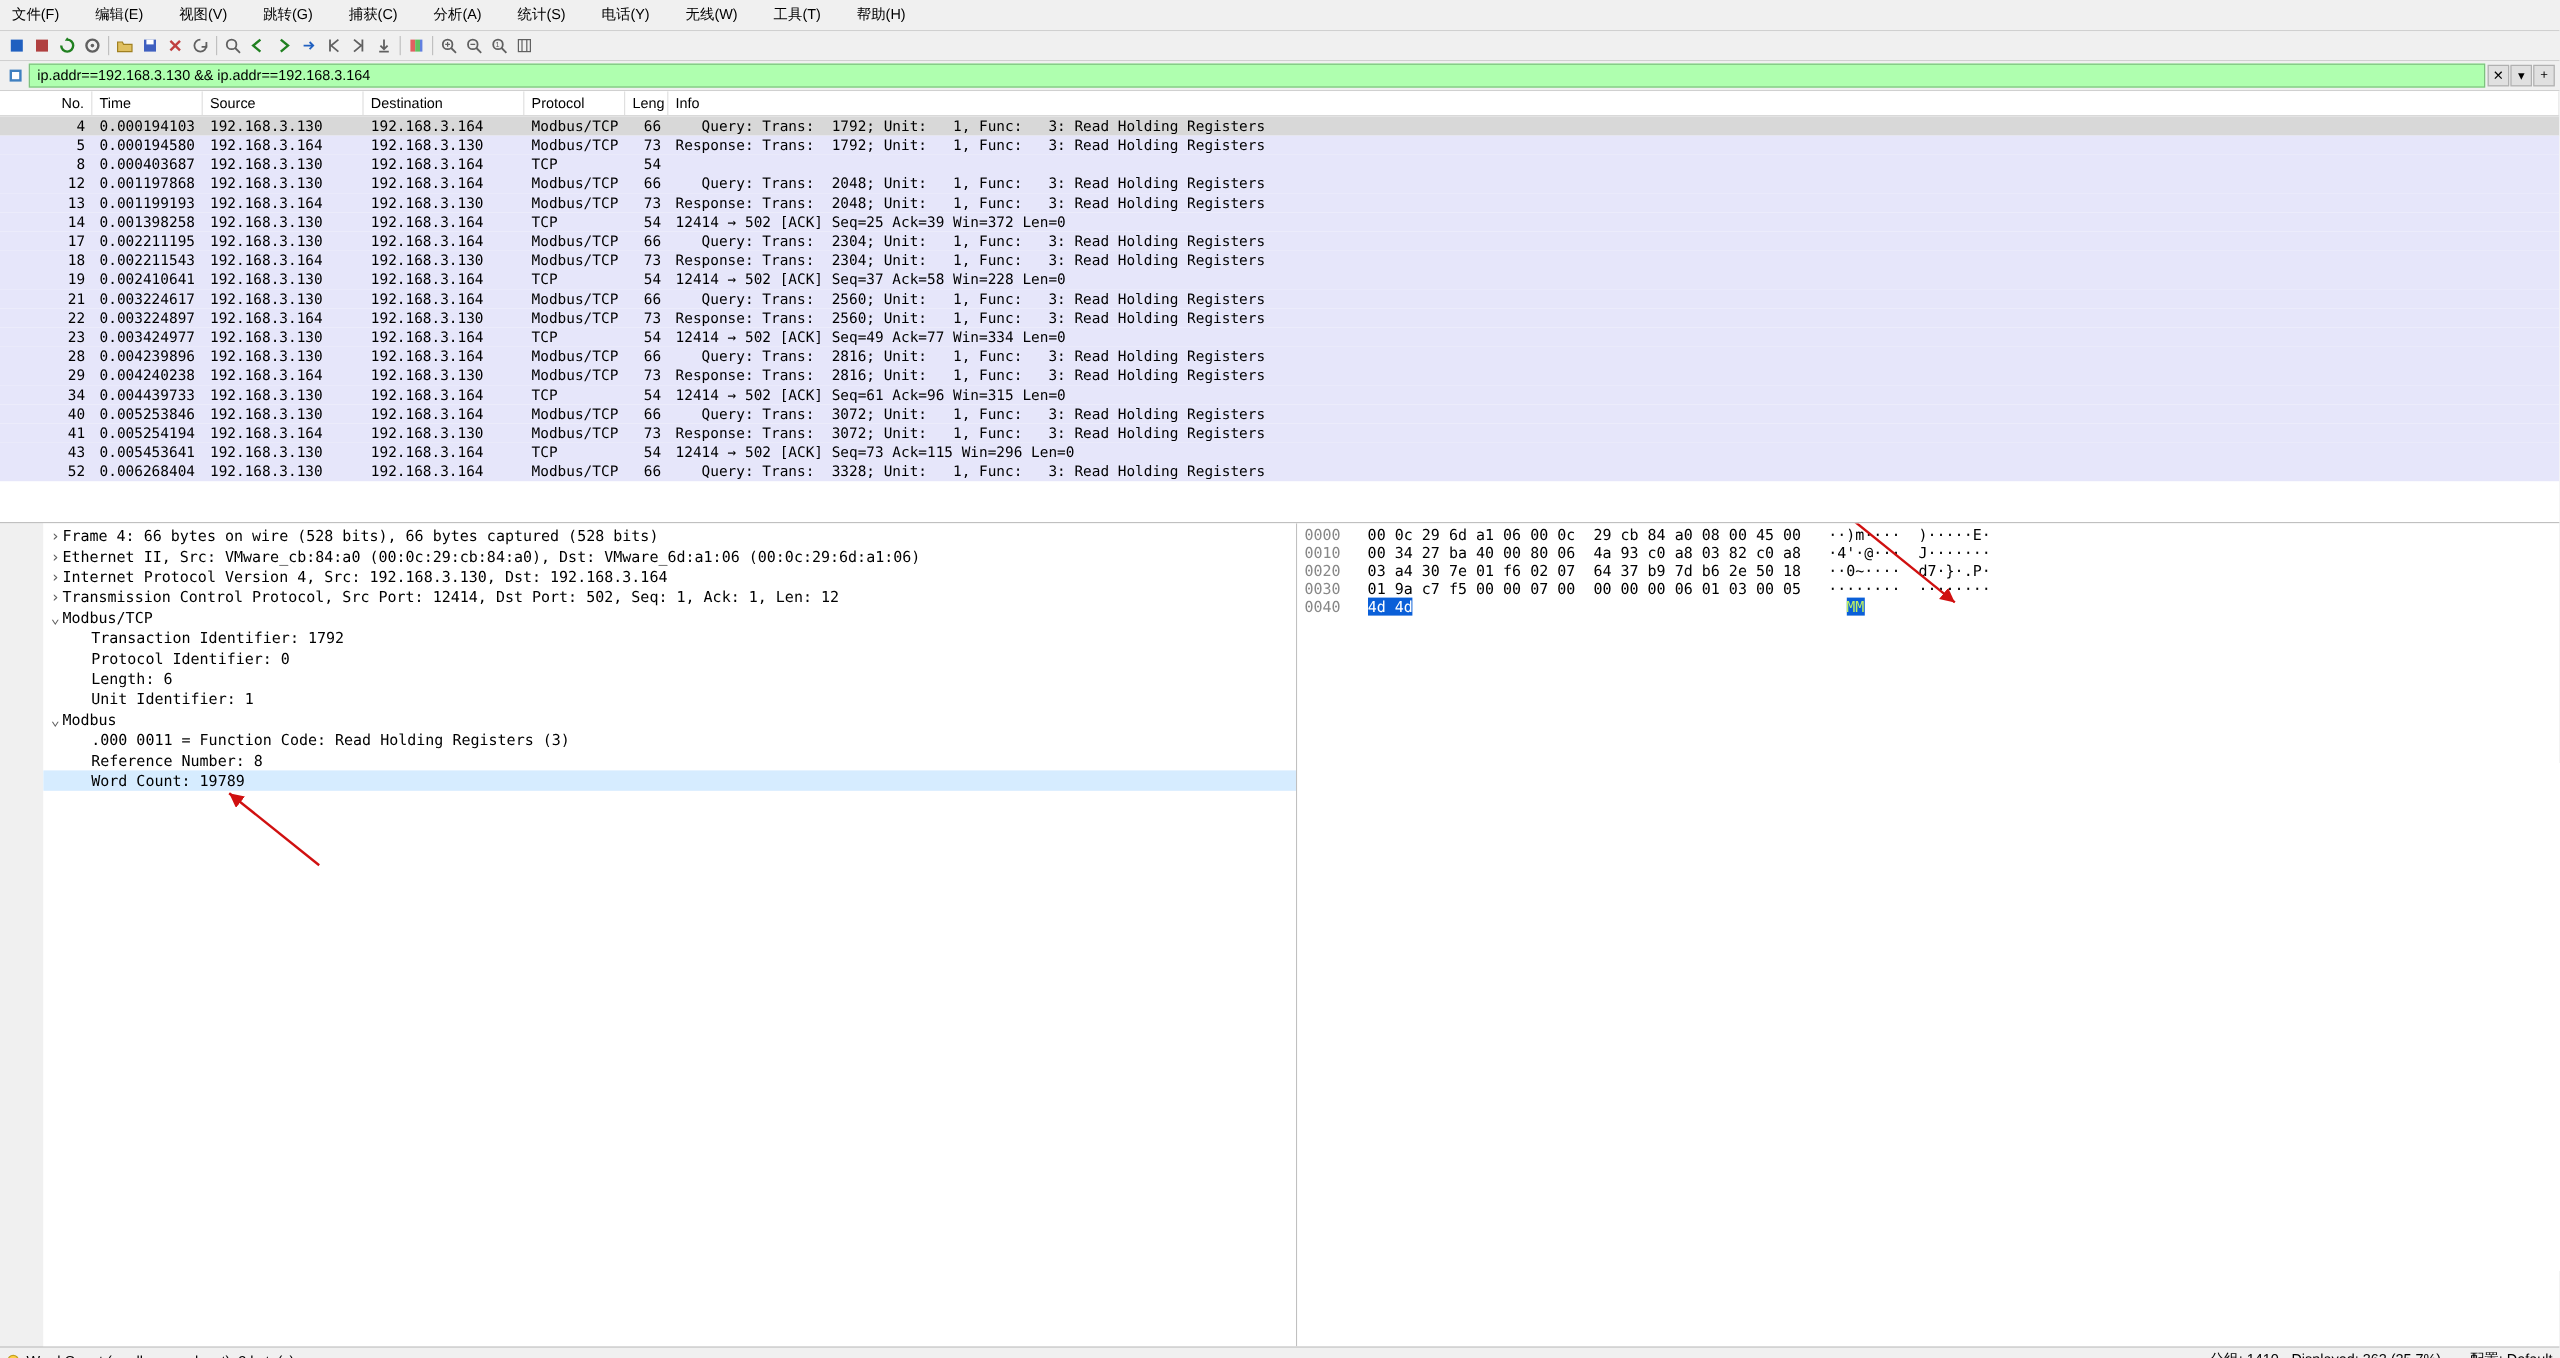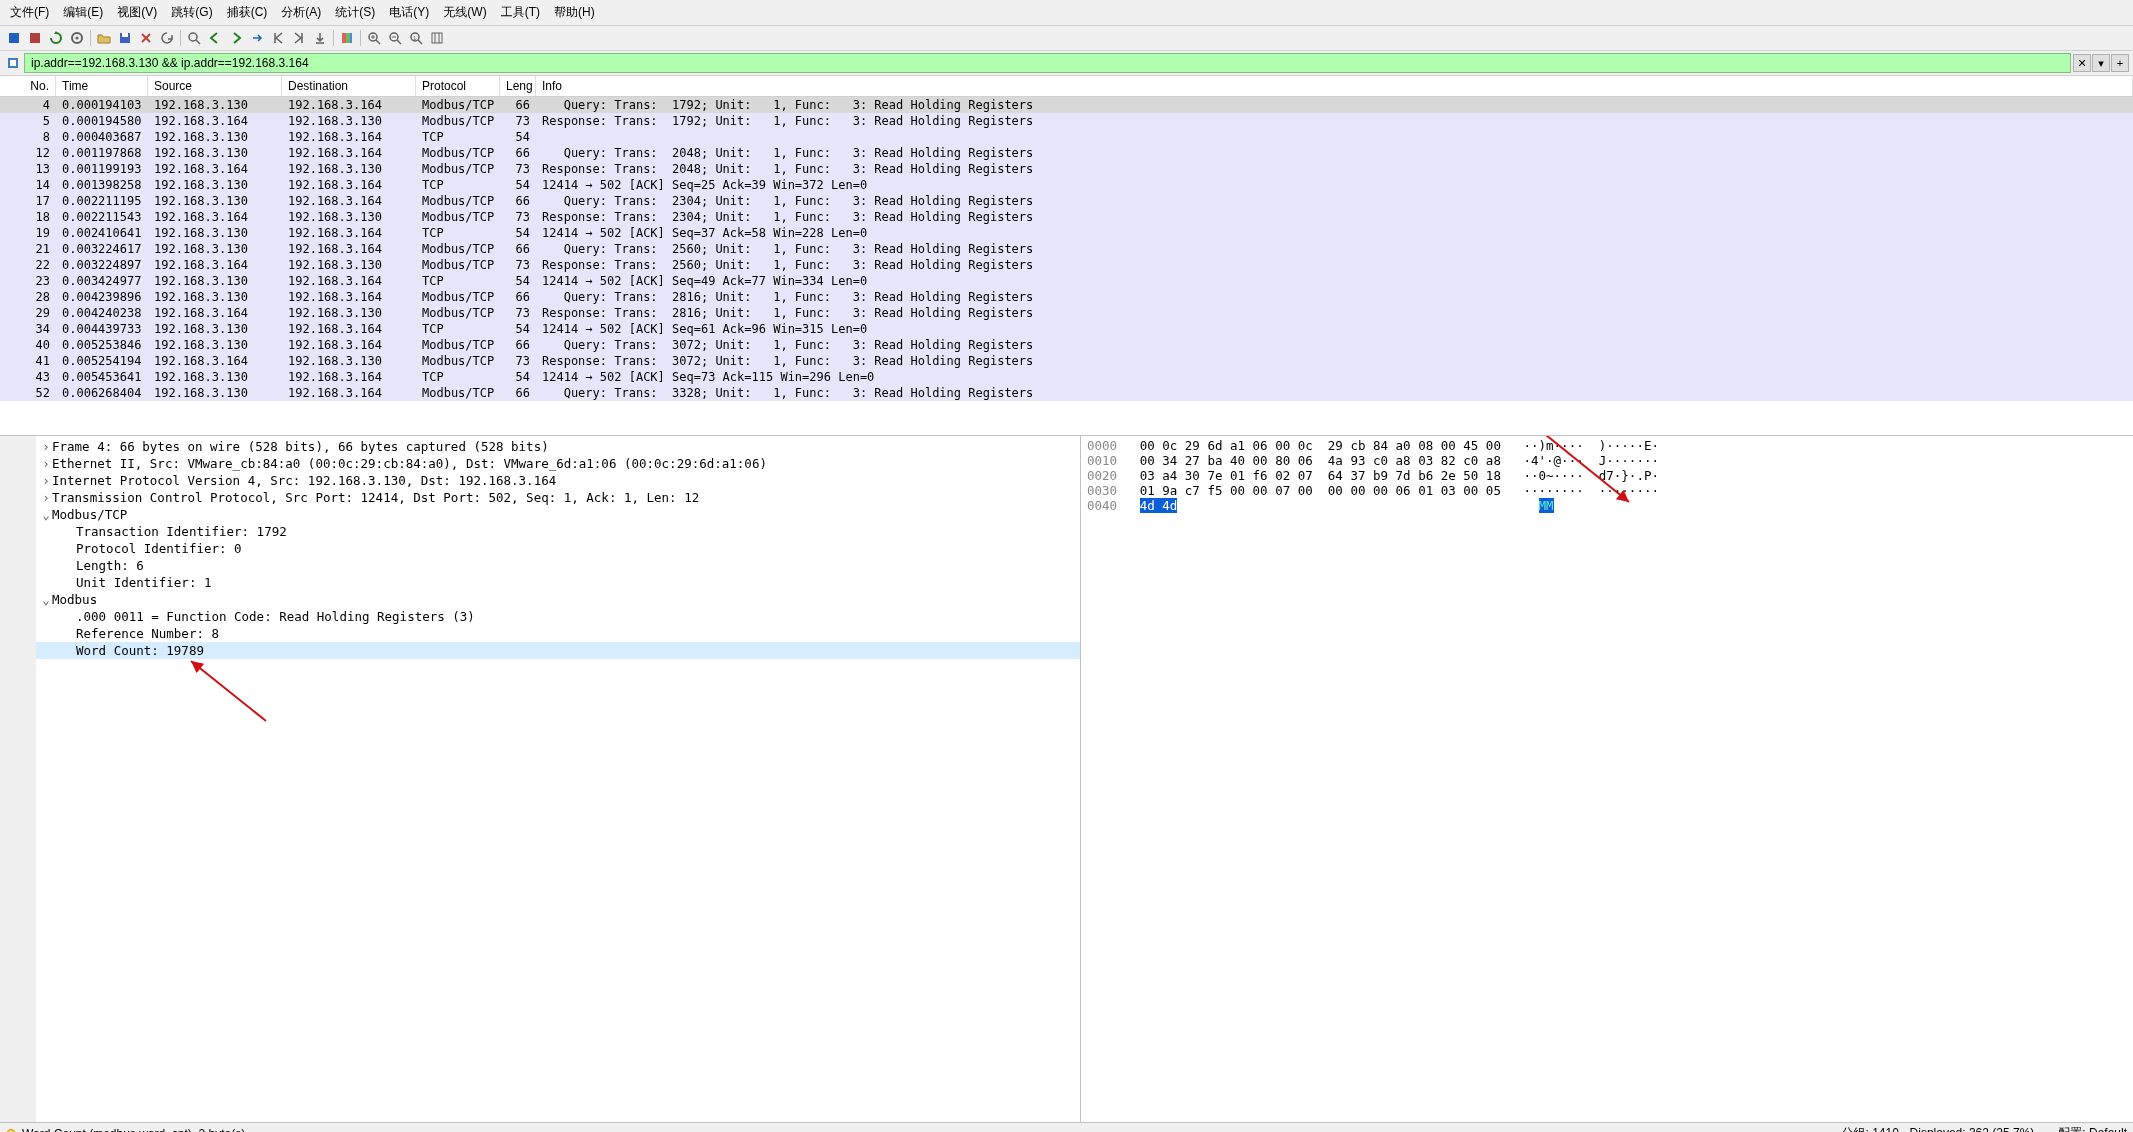--- a/index.html
+++ b/index.html
@@ -1,53 +1,53 @@
 <!DOCTYPE html>
 <html><head>
 <meta charset="utf-8">
 <style>
 * { margin: 0; padding: 0; box-sizing: border-box; }
 body { font-family: "Microsoft YaHei", "Segoe UI", sans-serif; font-size: 12px; background: #f0f0f0; color: #000; user-select: none; }
-.menubar { background: #f0f0f0; padding: 2px 4px; display: flex; gap: 2px; border-bottom: 1px solid #d0d0d0; }
+.menubar { background: #f0f0f0; padding: 2px 4px; display: flex; gap: 18px; border-bottom: 1px solid #d0d0d0; }
 .menubar span { padding: 2px 6px; cursor: default; }
 .toolbar { background: #f0f0f0; padding: 2px 4px; display: flex; align-items: center; gap: 1px; border-bottom: 1px solid #d0d0d0; }
 .tb-btn { width: 20px; height: 20px; display: inline-flex; align-items: center; justify-content: center; border: 1px solid transparent; cursor: pointer; }
 .tb-sep { width: 1px; height: 16px; background: #c0c0c0; margin: 0 2px; }
 .filter-bar { display: flex; align-items: center; padding: 2px 4px; background: #f0f0f0; border-bottom: 1px solid #d0d0d0; gap: 2px; }
 .filter-icon { width: 18px; height: 18px; display: inline-flex; align-items: center; justify-content: center; }
 .filter-input { flex: 1; background: #afffaf; border: 1px solid #7fc080; padding: 2px 6px; font-size: 12px; font-family: inherit; outline: none; }
 .filter-end { display: flex; gap: 1px; align-items: center; }
 .filter-end .fbtn { width: 18px; height: 18px; display:inline-flex; align-items:center; justify-content:center; background:#e0e0e0; border:1px solid #b0b0b0; font-size:11px; cursor:pointer; }
 .main-split { display: flex; flex-direction: column; height: calc(100vh - 86px); }
 .packet-list { flex: 0 0 360px; overflow: auto; background: #fff; border-bottom: 1px solid #c0c0c0; position: relative; }
 .packet-header { display: flex; background: #fff; border-bottom: 1px solid #d0d0d0; font-weight: normal; position: sticky; top: 0; }
 .packet-header .col { padding: 3px 6px; border-right: 1px solid #e0e0e0; color: #000; font-weight: 400; }
 .packet-header { font-weight: 500; }
 .packet-row { display: flex; font-family: "Consolas", monospace; font-size: 12px; background: #e6e6fa; cursor: default; }
 .packet-row .col { padding: 1px 6px; white-space: pre; overflow: hidden; text-overflow: clip; }
 .packet-row.selected { background: #d8d8d8 !important; }
-.col-no { width: 56px; text-align: right; }
+.col-no { width: 56px; text-align: right; margin-left: 21px; }
 .col-time { width: 92px; }
 .col-src { width: 134px; }
 .col-dst { width: 134px; }
 .col-proto { width: 84px; }
 .col-len { width: 36px; text-align: right; }
 .col-info { flex: 1; }
 .bottom-split { flex: 1; display: flex; overflow: hidden; position: relative; }
 .tree-pane { flex: 1; overflow: auto; background: #fff; border-right: 1px solid #c0c0c0; font-family: "Consolas", monospace; font-size: 12.5px; padding: 2px 0; position: relative; margin-left: 36px; }
 .tree-row { padding: 1px 4px; white-space: pre; }
 .tree-row.l0 { padding-left: 4px; }
 .tree-row.l1 { padding-left: 28px; }
 .tree-row .caret { display: inline-block; width: 12px; text-align: center; color: #606060; }
 .tree-row.sel { background: #d6ecff; }
 .hex-pane { flex: 1; overflow: auto; background: #fff; font-family: "Consolas", monospace; font-size: 12.5px; padding: 2px 4px; position: relative; }
 .hex-row { white-space: pre; padding: 0 2px; }
 .hex-off { color: #888; }
 .hex-sel { background: #0a5fd8; color: #fff; }
-.ascii-sel { background: #0a5fd8; color: #5eead4; }
+.ascii-sel { background: #0a5fd8; color: #bef264; }
 .statusbar { display: flex; align-items: center; background: #f0f0f0; border-top: 1px solid #c0c0c0; padding: 2px 6px; font-size: 12px; gap: 12px; }
 .statusbar .sb-left { display: flex; align-items: center; gap: 6px; flex: 1; }
 .statusbar .sb-right { display: flex; align-items: center; gap: 24px; }
 .sb-dot { width: 10px; height: 10px; border-radius: 50%; background: #ffd040; border: 1px solid #c0a020; }
 svg.arrow { position: absolute; pointer-events: none; z-index: 50; }
 </style>
 </head>
 <body>
 
 <div class="menubar" id="menubar">

